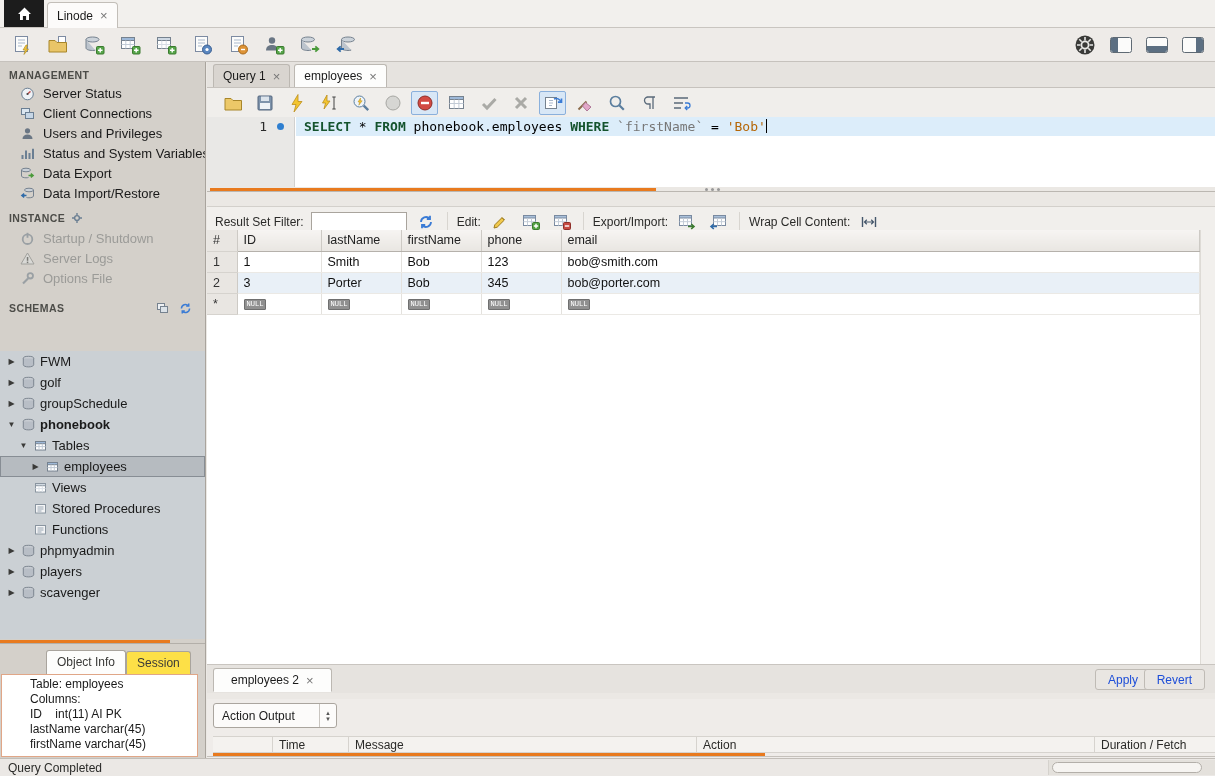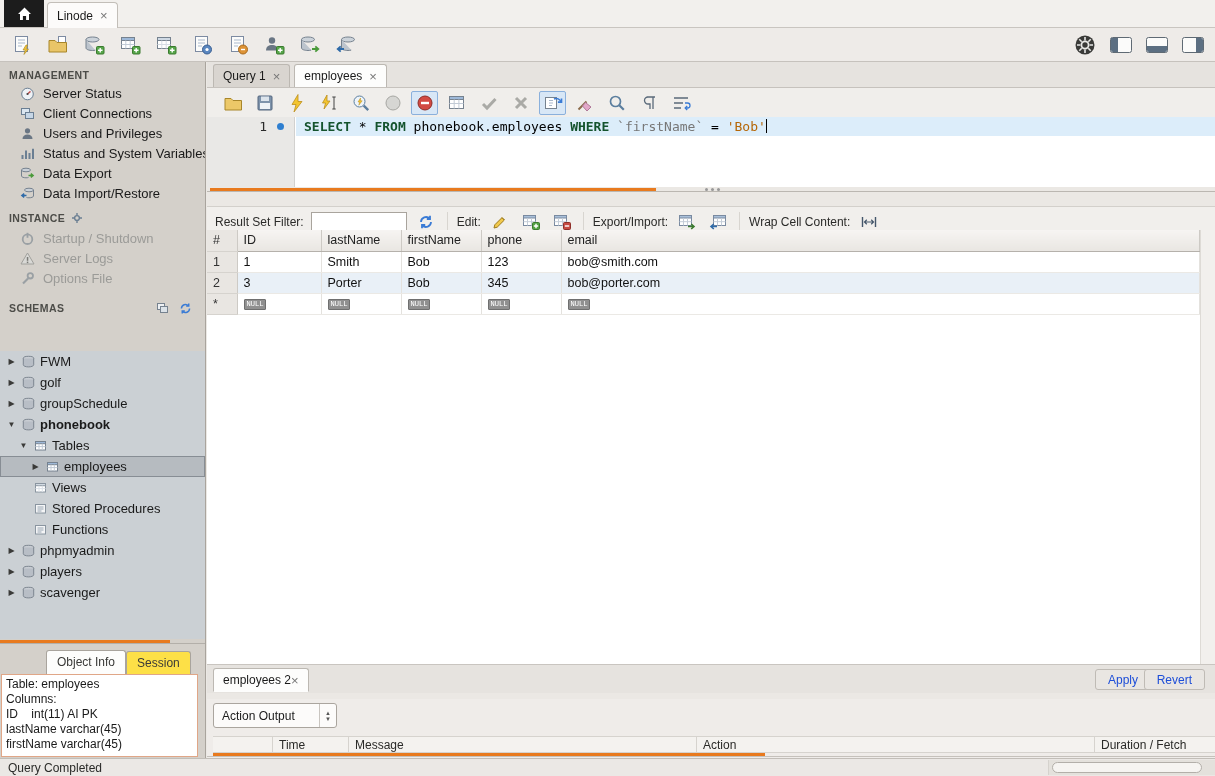--- a/index.html
+++ b/index.html
@@ -36,21 +36,21 @@
   .lvl0{padding-left:6px}.lvl1{padding-left:18px}.lvl2{padding-left:30px}
   .exp{width:11px;font-size:8px;color:#3a3a38;text-align:center;flex:none;}
   .trow.sel{background:#b6bbc0;outline:1px solid #878d94;outline-offset:-1px;}
   .trow.bold .tlabel{font-weight:bold;}
   .side-split{position:absolute;top:577px;left:0;right:0;height:5px;cursor:row-resize;}
   .side-split .ob{position:absolute;left:0;top:1px;width:170px;height:2.5px;background:#e87a1e;}
   .side-split .gl{position:absolute;left:0;right:0;top:3.5px;height:1px;background:#b3afa9;}
   .info-tabs{position:absolute;top:588px;left:6px;display:flex;gap:0;align-items:flex-end;margin-left:40px;}
   .itab{padding:4px 10px;font-size:12px;background:#fde047;border:1px solid #a9a49d;border-bottom:none;border-radius:3px 3px 0 0;color:#3a3a38;cursor:pointer;}
   .itab.active{background:#fdfdfc;padding-bottom:5px;}
-  .info-panel{position:absolute;left:1px;right:7px;top:612px;bottom:1px;background:#fff;border:1px solid #e0a687;padding-top:2px;}
+  .info-panel{position:absolute;left:1px;right:7px;top:612px;bottom:1px;background:#fff;border:1px solid #e0a687;padding-top:2px;padding-left:24px;}
   .oi-line{white-space:pre;font-size:12px;line-height:15px;padding-left:4px;}
 
   
   .main{position:absolute;left:207px;right:0;top:62px;bottom:18px;background:#ebe8e4;}
   .qtabs{position:absolute;top:0;left:0;right:0;height:26px;background:#e6e3df;border-bottom:1px solid #c6c2bd;display:flex;align-items:flex-end;padding-left:6px;gap:4px;}
   .qtab{padding:4px 9px;background:#d9d5d0;border:1px solid #bcb8b2;border-bottom:none;border-radius:3px 3px 0 0;display:flex;gap:7px;align-items:center;cursor:pointer;}
   .qtab.active{background:#fdfdfc;}
   .etoolbar{position:absolute;top:26px;height:29px;left:0;right:0;background:#f0eeeb;display:flex;align-items:center;padding-left:12px;gap:5px;}
   .ebtn{width:27px;height:24px;display:flex;align-items:center;justify-content:center;border:1px solid transparent;}
   .ebtn.pressed{background:#d8e7f6;border:1px solid #8ab0dc;border-radius:2px;}
@@ -80,21 +80,21 @@
   .gridwrap{position:absolute;top:168px;left:0;right:0;height:434px;background:#fff;}
   .vtrack{position:absolute;right:0;top:0;bottom:0;width:15px;background:#f2f0ed;border-left:1px solid #dedbd6;}
   table.rgrid{border-collapse:collapse;table-layout:fixed;width:calc(100% - 15px);font-size:12.5px;}
   .rgrid th{height:21px;background:linear-gradient(#f6f4f2,#e9e6e2);border-right:1px solid #cdcac5;border-bottom:1px solid #b5b1ab;font-weight:normal;text-align:left;padding:0 6px;color:#222;}
   .rgrid td{height:21px;padding:0 6px;border-right:1px solid #e4e2de;border-bottom:1px solid #ebe9e5;color:#111;}
   .rgrid .c-num{background:#e9e6e2;border-right:1px solid #cdcac5;border-bottom:1px solid #d6d3ce;color:#333;}
   .rgrid tr.alt td:not(.c-num){background:#e9f0f7;}
   .null-badge{display:inline-block;background:#909090;border:1px solid #6f6f6f;color:#fff;font-size:7px;font-family:"DejaVu Sans Mono",monospace;line-height:9px;padding:0 2px;border-radius:1px;vertical-align:middle;}
 
   .rsbtabs{position:absolute;top:602px;height:29px;left:0;right:0;background:#e6e3df;border-top:1px solid #c9c5c0;}
-  .rsbtab{position:absolute;left:6px;top:3px;padding:4px 9px;background:#fdfdfc;border:1px solid #bcb8b2;border-bottom:1px solid #fdfdfc;border-radius:3px 3px 0 0;display:flex;align-items:center;cursor:pointer;}
+  .rsbtab{position:absolute;left:6px;top:3px;padding:4px 17px;background:#fdfdfc;border:1px solid #bcb8b2;border-bottom:1px solid #fdfdfc;border-radius:3px 3px 0 0;display:flex;gap:7px;align-items:center;cursor:pointer;}
   .gbtn{position:absolute;top:4px;height:21px;padding:0 12px;background:#e9e6e2;border:1px solid #bfbbb5;border-radius:3px;color:#1d4ed8;font-size:12px;}
   .btn-apply{right:64px}.btn-revert{right:10px}
 
   .apanel{position:absolute;top:637px;bottom:0;left:0;right:0;background:#efece9;}
   .aselect{position:absolute;left:6px;top:4px;width:124px;height:25px;background:#fcfbfa;border:1px solid #aaa59e;border-radius:3px;display:flex;align-items:center;cursor:pointer;}
   .aselect .sv{flex:1;padding-left:8px;}
   .stepper{width:17px;height:100%;border-left:1px solid #c9c5c0;display:flex;flex-direction:column;align-items:center;justify-content:center;font-size:6px;color:#555;line-height:6px;}
   .loghead{position:absolute;left:6px;right:0;top:37px;height:17px;background:#f4f2ef;border-top:1px solid #d6d3ce;border-bottom:1px solid #d6d3ce;display:flex;color:#2a2a28;overflow:hidden;}
   .lh{padding:1px 6px;border-right:1px solid #d6d3ce;white-space:nowrap;}
   .lh0{width:60px}.lh1{width:76px}.lh2{width:398px}.lh3{width:348px}.lh4{flex:1;border-right:none}

